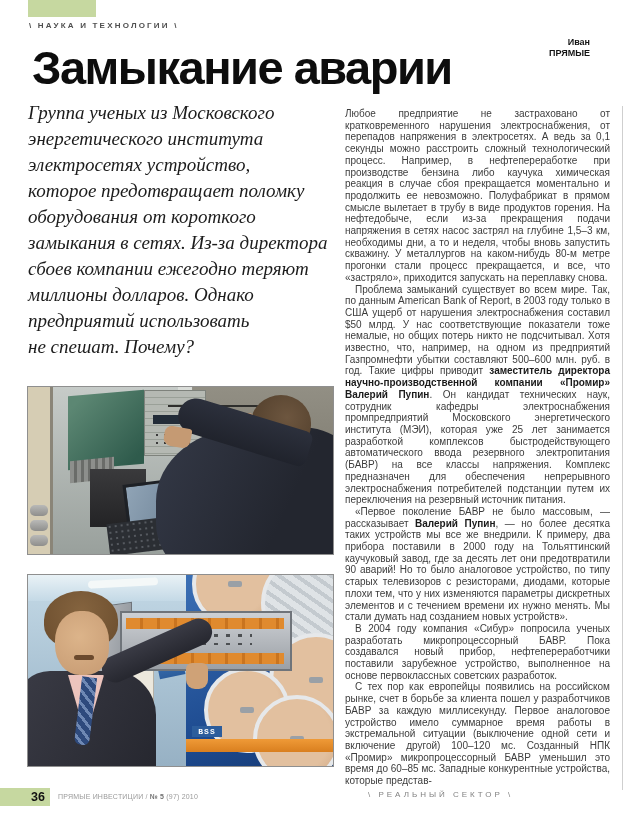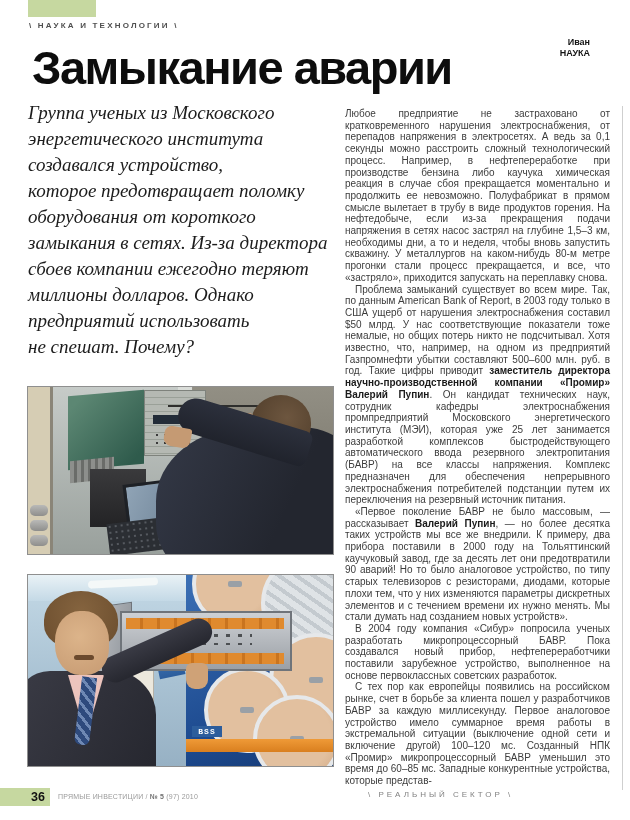--- a/index.html
+++ b/index.html
@@ -98,27 +98,27 @@
 </head>
 <body>
 
 <div class="page">
 
   <div class="accent-tab"></div>
   <div class="kicker">\ НАУКА И ТЕХНОЛОГИИ \</div>
   <h1 class="title" style="margin:8px;">Замыкание аварии</h1>
   <div class="author">
     <div>Иван</div>
-    <div>НАУКА</div>
+    <div>ПРЯМЫЕ</div>
   </div>
 
   <div class="intro">
       <div>Группа ученых из Московского</div>
       <div>энергетического института</div>
-      <div>создавался устройство,</div>
+      <div>электросетях устройство,</div>
       <div>которое предотвращает поломку</div>
       <div>оборудования от короткого</div>
       <div>замыкания в сетях. Из-за директора</div>
       <div>сбоев компании ежегодно теряют</div>
       <div>миллионы долларов. Однако</div>
       <div>предприятий использовать</div>
       <div>не спешат. Почему?</div>
     </div>
 
   <div class="body-col">

